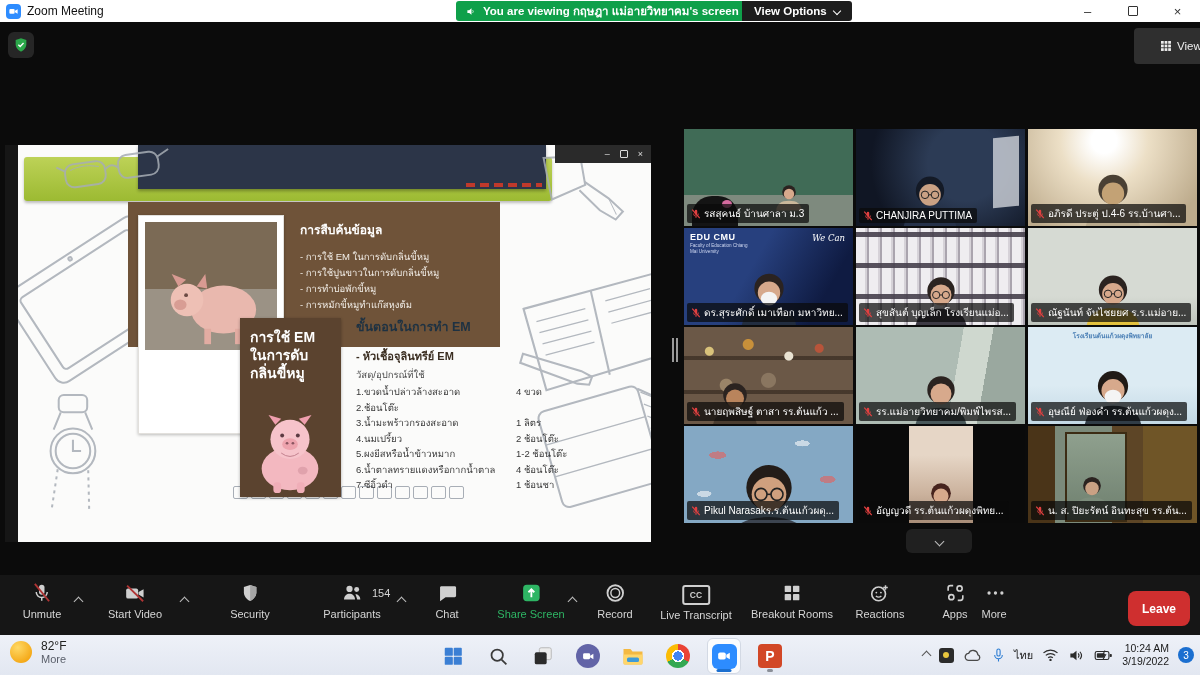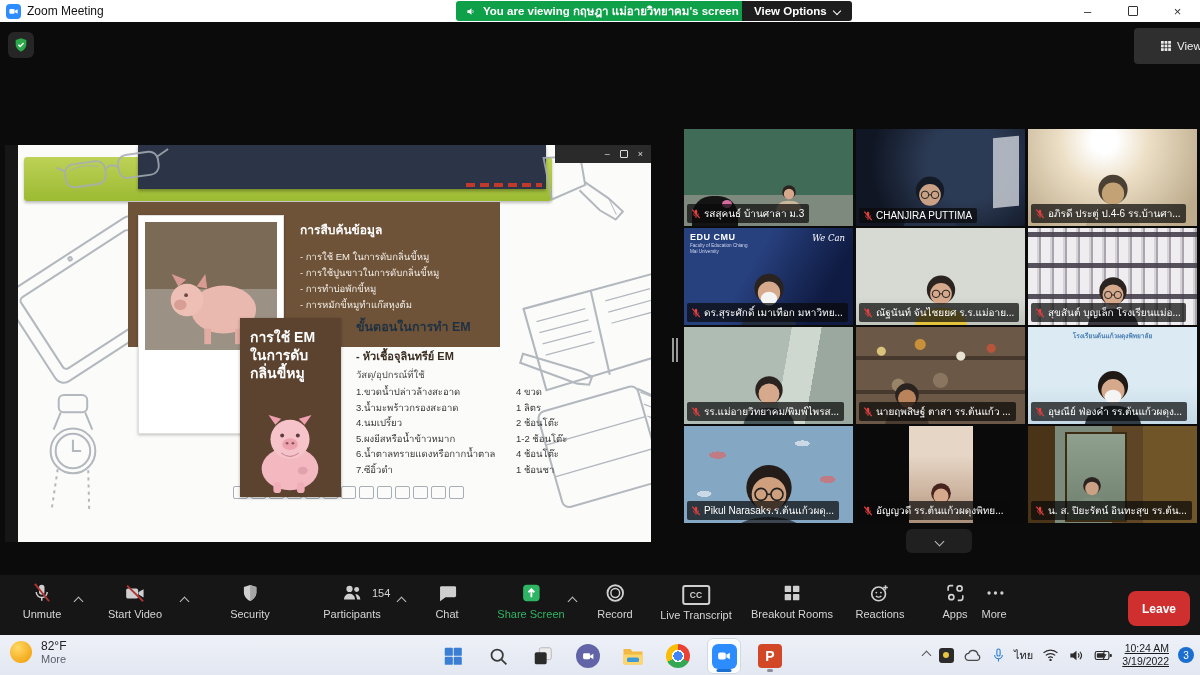--- a/index.html
+++ b/index.html
@@ -192,21 +192,21 @@
   .pptapp{width:24px;height:24px;border-radius:4px;background:#d24726;color:#fff;font-weight:bold;
           font-size:14px;display:flex;align-items:center;justify-content:center;}
   .chrome{width:24px;height:24px;border-radius:50%;
       background:radial-gradient(circle at 50% 50%,#4285f4 0 27%,#fff 27% 37%,transparent 37%),
                  conic-gradient(#ea4335 0 120deg,#34a853 120deg 240deg,#fbbc05 240deg 360deg);}
   .teams{width:24px;height:24px;border-radius:50%;background:#6264a7;display:flex;
          align-items:center;justify-content:center;}
   .tray{position:absolute;right:6px;top:0;height:40px;display:flex;align-items:center;gap:9px;}
   .tray .ti{display:flex;align-items:center;justify-content:center;cursor:pointer;}
   .lang{font-size:11px;color:#1b1b1b;}
-  .clock{text-align:right;font-size:10.5px;color:#1b1b1b;line-height:13px;cursor:pointer;text-decoration:underline;}
+  .clock{text-align:right;font-size:10.5px;color:#1b1b1b;line-height:13px;cursor:pointer;}
   .badge{width:16px;height:16px;border-radius:50%;background:#1b6fd0;color:#fff;font-size:10px;
          display:flex;align-items:center;justify-content:center;cursor:pointer;}
   .camapp{width:15px;height:15px;background:#2b2b2b;border-radius:3px;position:relative;}
   .camapp::after{content:"";position:absolute;left:4px;top:4px;width:6px;height:6px;
                  background:#e8c63e;border-radius:50%;}
 </style>
 </head>
 <body>
 
 <div class="stage">
@@ -393,20 +393,24 @@
 
         <div class="steps">
           <div class="steps-title">ขั้นตอนในการทำ EM</div>
           <div class="steps-sub">- หัวเชื้อจุลินทรีย์ EM</div>
           <div class="steps-mat">วัสดุ/อุปกรณ์ที่ใช้</div>
           <div class="mrow">
               <span class="mn">1.ขวดน้ำปล่าวล้างสะอาด</span>
               <span class="mq">4 ขวด</span>
             </div>
           <div class="mrow">
+              <span class="mn">2.ช้อนโต๊ะ</span>
+              <span class="mq"></span>
+            </div>
+          <div class="mrow">
               <span class="mn">3.น้ำมะพร้าวกรองสะอาด</span>
               <span class="mq">1 ลิตร</span>
             </div>
           <div class="mrow">
               <span class="mn">4.นมเปรี้ยว</span>
               <span class="mq">2 ช้อนโต๊ะ</span>
             </div>
           <div class="mrow">
               <span class="mn">5.ผงยีสหรือน้ำข้าวหมาก</span>
               <span class="mq">1-2 ช้อนโต๊ะ</span>
@@ -518,96 +522,96 @@
           <svg width="10" height="10" viewBox="0 0 12 12">
               <rect x="4.5" y="1" width="3" height="6" rx="1.5" fill="#e04040"></rect>
               <path d="M3 5.5a3 3 0 0 0 6 0" stroke="#e04040" fill="none"></path>
               <line x1="6" y1="8.5" x2="6" y2="10.8" stroke="#e04040"></line>
               <line x1="1.5" y1="0.8" x2="10.5" y2="11" stroke="#e04040" stroke-width="1.5"></line>
             </svg>
           <span class="nm">ดร.สุระศักดิ์ เมาเทือก มหาวิทย...</span>
         </div>
       </div>
 
-      <div class="tile t6">
+      <div class="tile t5">
         <svg class="pfig" viewBox="0 0 100 72">
             <circle class="hair" cx="50" cy="26" r="17"></circle>
             <circle class="head" cx="50" cy="31" r="13"></circle>
             <g class="specs">
               <circle cx="44" cy="31" r="4.5"></circle>
               <circle cx="56" cy="31" r="4.5"></circle>
               <line x1="48.5" y1="31" x2="51.5" y2="31"></line>
             </g>
             <path class="torso" d="M18 72q2-24 32-24t32 24z"></path>
           </svg>
         <div class="nametag">
           <svg width="10" height="10" viewBox="0 0 12 12">
               <rect x="4.5" y="1" width="3" height="6" rx="1.5" fill="#e04040"></rect>
               <path d="M3 5.5a3 3 0 0 0 6 0" stroke="#e04040" fill="none"></path>
               <line x1="6" y1="8.5" x2="6" y2="10.8" stroke="#e04040"></line>
               <line x1="1.5" y1="0.8" x2="10.5" y2="11" stroke="#e04040" stroke-width="1.5"></line>
             </svg>
-          <span class="nm">ณัฐนันท์  จันไชยยศ ร.ร.แม่อาย...</span>
-        </div>
-      </div>
-
-      <div class="tile t5">
+          <span class="nm">สุขสันต์  บุญเล็ก โรงเรียนแม่อ...</span>
+        </div>
+      </div>
+
+      <div class="tile t6">
         <svg class="pfig" viewBox="0 0 100 72">
             <circle class="hair" cx="50" cy="26" r="17"></circle>
             <circle class="head" cx="50" cy="31" r="13"></circle>
             <g class="specs">
               <circle cx="44" cy="31" r="4.5"></circle>
               <circle cx="56" cy="31" r="4.5"></circle>
               <line x1="48.5" y1="31" x2="51.5" y2="31"></line>
             </g>
             <path class="torso" d="M18 72q2-24 32-24t32 24z"></path>
           </svg>
         <div class="nametag">
           <svg width="10" height="10" viewBox="0 0 12 12">
               <rect x="4.5" y="1" width="3" height="6" rx="1.5" fill="#e04040"></rect>
               <path d="M3 5.5a3 3 0 0 0 6 0" stroke="#e04040" fill="none"></path>
               <line x1="6" y1="8.5" x2="6" y2="10.8" stroke="#e04040"></line>
               <line x1="1.5" y1="0.8" x2="10.5" y2="11" stroke="#e04040" stroke-width="1.5"></line>
             </svg>
-          <span class="nm">สุขสันต์  บุญเล็ก โรงเรียนแม่อ...</span>
-        </div>
-      </div>
-
-      <div class="tile t8">
-        <svg class="pfig" viewBox="0 0 100 72">
-            <circle class="hair" cx="50" cy="26" r="17"></circle>
-            <circle class="head" cx="50" cy="31" r="13"></circle>
-            <path class="torso" d="M18 72q2-24 32-24t32 24z"></path>
-          </svg>
-        <div class="nametag">
-          <svg width="10" height="10" viewBox="0 0 12 12">
-              <rect x="4.5" y="1" width="3" height="6" rx="1.5" fill="#e04040"></rect>
-              <path d="M3 5.5a3 3 0 0 0 6 0" stroke="#e04040" fill="none"></path>
-              <line x1="6" y1="8.5" x2="6" y2="10.8" stroke="#e04040"></line>
-              <line x1="1.5" y1="0.8" x2="10.5" y2="11" stroke="#e04040" stroke-width="1.5"></line>
-            </svg>
-          <span class="nm">รร.แม่อายวิทยาคม/พิมพ์ไพรส...</span>
+          <span class="nm">ณัฐนันท์  จันไชยยศ ร.ร.แม่อาย...</span>
         </div>
       </div>
 
       <div class="tile t7">
         <div class="shelfdeco"></div>
         <svg class="pfig" viewBox="0 0 100 72">
             <circle class="hair" cx="50" cy="26" r="17"></circle>
             <circle class="head" cx="50" cy="31" r="13"></circle>
             <path class="torso" d="M18 72q2-24 32-24t32 24z"></path>
           </svg>
         <div class="nametag">
           <svg width="10" height="10" viewBox="0 0 12 12">
               <rect x="4.5" y="1" width="3" height="6" rx="1.5" fill="#e04040"></rect>
               <path d="M3 5.5a3 3 0 0 0 6 0" stroke="#e04040" fill="none"></path>
               <line x1="6" y1="8.5" x2="6" y2="10.8" stroke="#e04040"></line>
               <line x1="1.5" y1="0.8" x2="10.5" y2="11" stroke="#e04040" stroke-width="1.5"></line>
             </svg>
           <span class="nm">นายฤพสิษฐ์  ตาสา รร.ต้นแก้ว ...</span>
+        </div>
+      </div>
+
+      <div class="tile t8">
+        <svg class="pfig" viewBox="0 0 100 72">
+            <circle class="hair" cx="50" cy="26" r="17"></circle>
+            <circle class="head" cx="50" cy="31" r="13"></circle>
+            <path class="torso" d="M18 72q2-24 32-24t32 24z"></path>
+          </svg>
+        <div class="nametag">
+          <svg width="10" height="10" viewBox="0 0 12 12">
+              <rect x="4.5" y="1" width="3" height="6" rx="1.5" fill="#e04040"></rect>
+              <path d="M3 5.5a3 3 0 0 0 6 0" stroke="#e04040" fill="none"></path>
+              <line x1="6" y1="8.5" x2="6" y2="10.8" stroke="#e04040"></line>
+              <line x1="1.5" y1="0.8" x2="10.5" y2="11" stroke="#e04040" stroke-width="1.5"></line>
+            </svg>
+          <span class="nm">รร.แม่อายวิทยาคม/พิมพ์ไพรส...</span>
         </div>
       </div>
 
       <div class="tile t9">
         <div class="logo">โรงเรียนต้นแก้วผดุงพิทยาลัย</div>
         <svg class="pfig" viewBox="0 0 100 72">
             <circle class="hair" cx="50" cy="26" r="17"></circle>
             <circle class="head" cx="50" cy="31" r="13"></circle>
             <ellipse class="mask" cx="50" cy="38" rx="9.5" ry="8"></ellipse>
             <path class="torso" d="M18 72q2-24 32-24t32 24z"></path>

